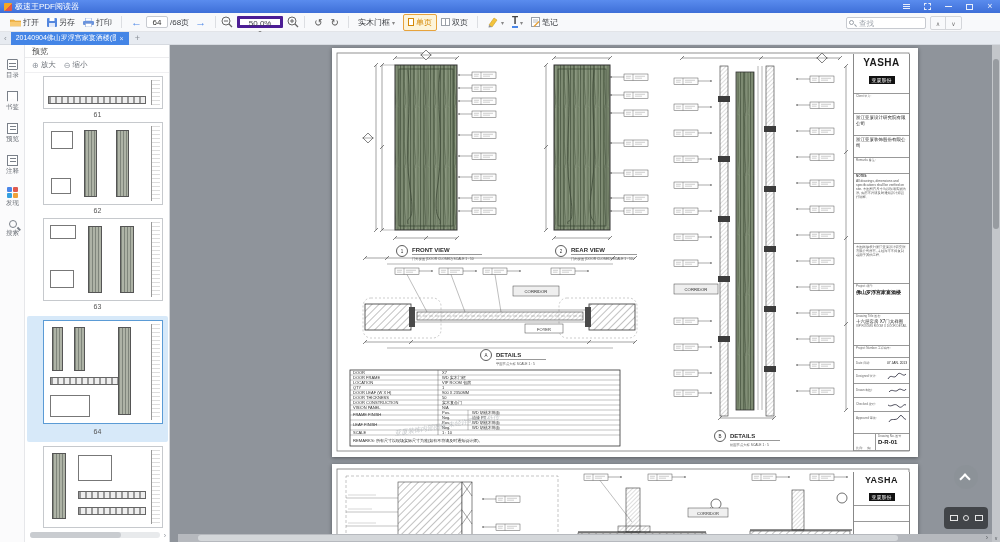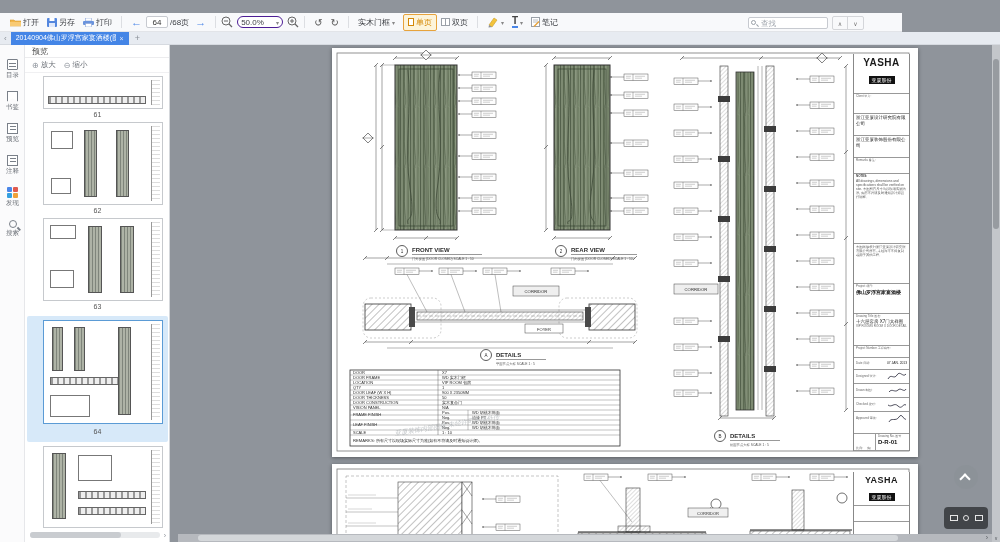--- a/index.html
+++ b/index.html
@@ -13,27 +13,27 @@
   .win-title { color:#fff; font-size:8px; }
   .win-controls { position:absolute; right:4px; top:0; height:13px; display:flex; align-items:center; gap:9px; }
   .wc { width:12px; height:11px; display:flex; align-items:center; justify-content:center; color:#e8eefb; font-size:9px; line-height:1; cursor:pointer; }
   .wc-menu { display:flex; flex-direction:column; gap:1px; }
   .wc-menu i { display:block; width:7px; height:1px; background:#e8eefb; }
   .wc-full { width:7px; height:7px; border:1px dashed #e8eefb; }
   .wc-min i { display:block; width:7px; height:1px; background:#e8eefb; }
   .wc-max i { display:block; width:7px; height:6px; border:1px solid #e8eefb; }
 
   
-  .toolbar { position:absolute; left:0; top:13px; width:902px; height:19px; background:#f8f9fb;
+  .toolbar { position:absolute; left:0; top:13px; width:1000px; height:19px; background:#f8f9fb;
     border-bottom:1px solid #e2e4e8; display:flex; align-items:center; padding:0 6px; font-size:8px; color:#3c3f44; }
   .tbtn { display:flex; align-items:center; gap:2px; padding:2px 4px; border-radius:2px; cursor:pointer; white-space:nowrap; }
   .tsep { width:1px; height:12px; background:#dcdee2; margin:0 5px; }
   .arr { color:#4a86e8; font-size:11px; line-height:1; padding:0 4px; cursor:pointer; }
   .pageinput { width:22px; height:12px; border:1px solid #c7cad0; border-radius:2px; background:#fff; font-size:8px; text-align:center; color:#333; }
-  .zoombox { display:flex; align-items:center; justify-content:space-between; width:46px; height:12px; border:1px solid #4c1d95; border-radius:6px; background:#fff; padding:0 3px; cursor:pointer; }
+  .zoombox { display:flex; align-items:center; justify-content:space-between; width:46px; height:12px; border:3px solid #4c1d95; border-radius:1px; background:#fff; padding:0 3px; cursor:pointer;flex-direction:column; }
   .caret { font-size:6px; color:#888; }
   .rot { font-size:10px; color:#555; padding:0 4px; cursor:pointer; }
   .hl { border:1px solid #e7a33c; background:#fdf4da; color:#d48806; }
   .pgico { width:6px; height:8px; border:1px solid #d48806; background:#fff; }
   .pgico2 { width:9px; height:8px; border:1px solid #9aa0a8; background:#fff; display:flex; }
   .pgico2 i { flex:1; border-right:1px solid #9aa0a8; }
   .search-wrap { position:absolute; right:38px; top:3px; display:flex; align-items:center; }
   .search-box { width:80px; height:12px; border:1px solid #c7cad0; border-radius:2px; background:#fff; font-size:7.5px; padding:0 3px 0 12px; color:#333; }
   .search-box::placeholder { color:#9aa0a8; }
   .mag { position:absolute; left:3px; top:3px; width:5px; height:5px; border:1px solid #9aa0a8; border-radius:50%; }
@@ -127,20 +127,41 @@
   .backtop i { position:absolute; left:7px; top:10px; width:8px; height:8px; border-left:2px solid #fff; border-top:2px solid #fff; transform:rotate(45deg); }
   .fwidget { position:absolute; right:12px; bottom:13px; width:44px; height:22px; border-radius:4px; background:rgba(56,58,62,.88); display:flex; align-items:center; justify-content:space-evenly; }
   .fw-ico { width:8px; height:6px; border:1px solid #e6e6e6; }
   .fw-dot { width:6px; height:6px; border:1px solid #e6e6e6; border-radius:50%; }
 </style>
 </head>
 <body>
 
 <div class="app">
 
+  <div class="titlebar">
+    <div class="app-ico"></div>
+    <span class="win-title">极速王PDF阅读器</span>
+    <div class="win-controls">
+      <div class="wc wc-menu">
+          <i></i>
+          <i></i>
+          <i></i>
+        </div>
+      <div class="wc">
+          <span class="wc-full"></span>
+        </div>
+      <div class="wc wc-min">
+          <i></i>
+        </div>
+      <div class="wc wc-max">
+          <i></i>
+        </div>
+      <div class="wc">×</div>
+    </div>
+  </div>
 
   <div class="toolbar">
     <div class="tbtn">
       <svg width="11" height="9">
           <path d="M0,2 h4 l1,1 h6 v5 h-11 z" fill="#f2b64b" stroke="#d79a2e" stroke-width="0.6"></path>
           <path d="M0,4 h11 v4 h-11 z" fill="#f8ca74"></path>
         </svg>
       <span>打开</span>
     </div>
     <div class="tbtn">

